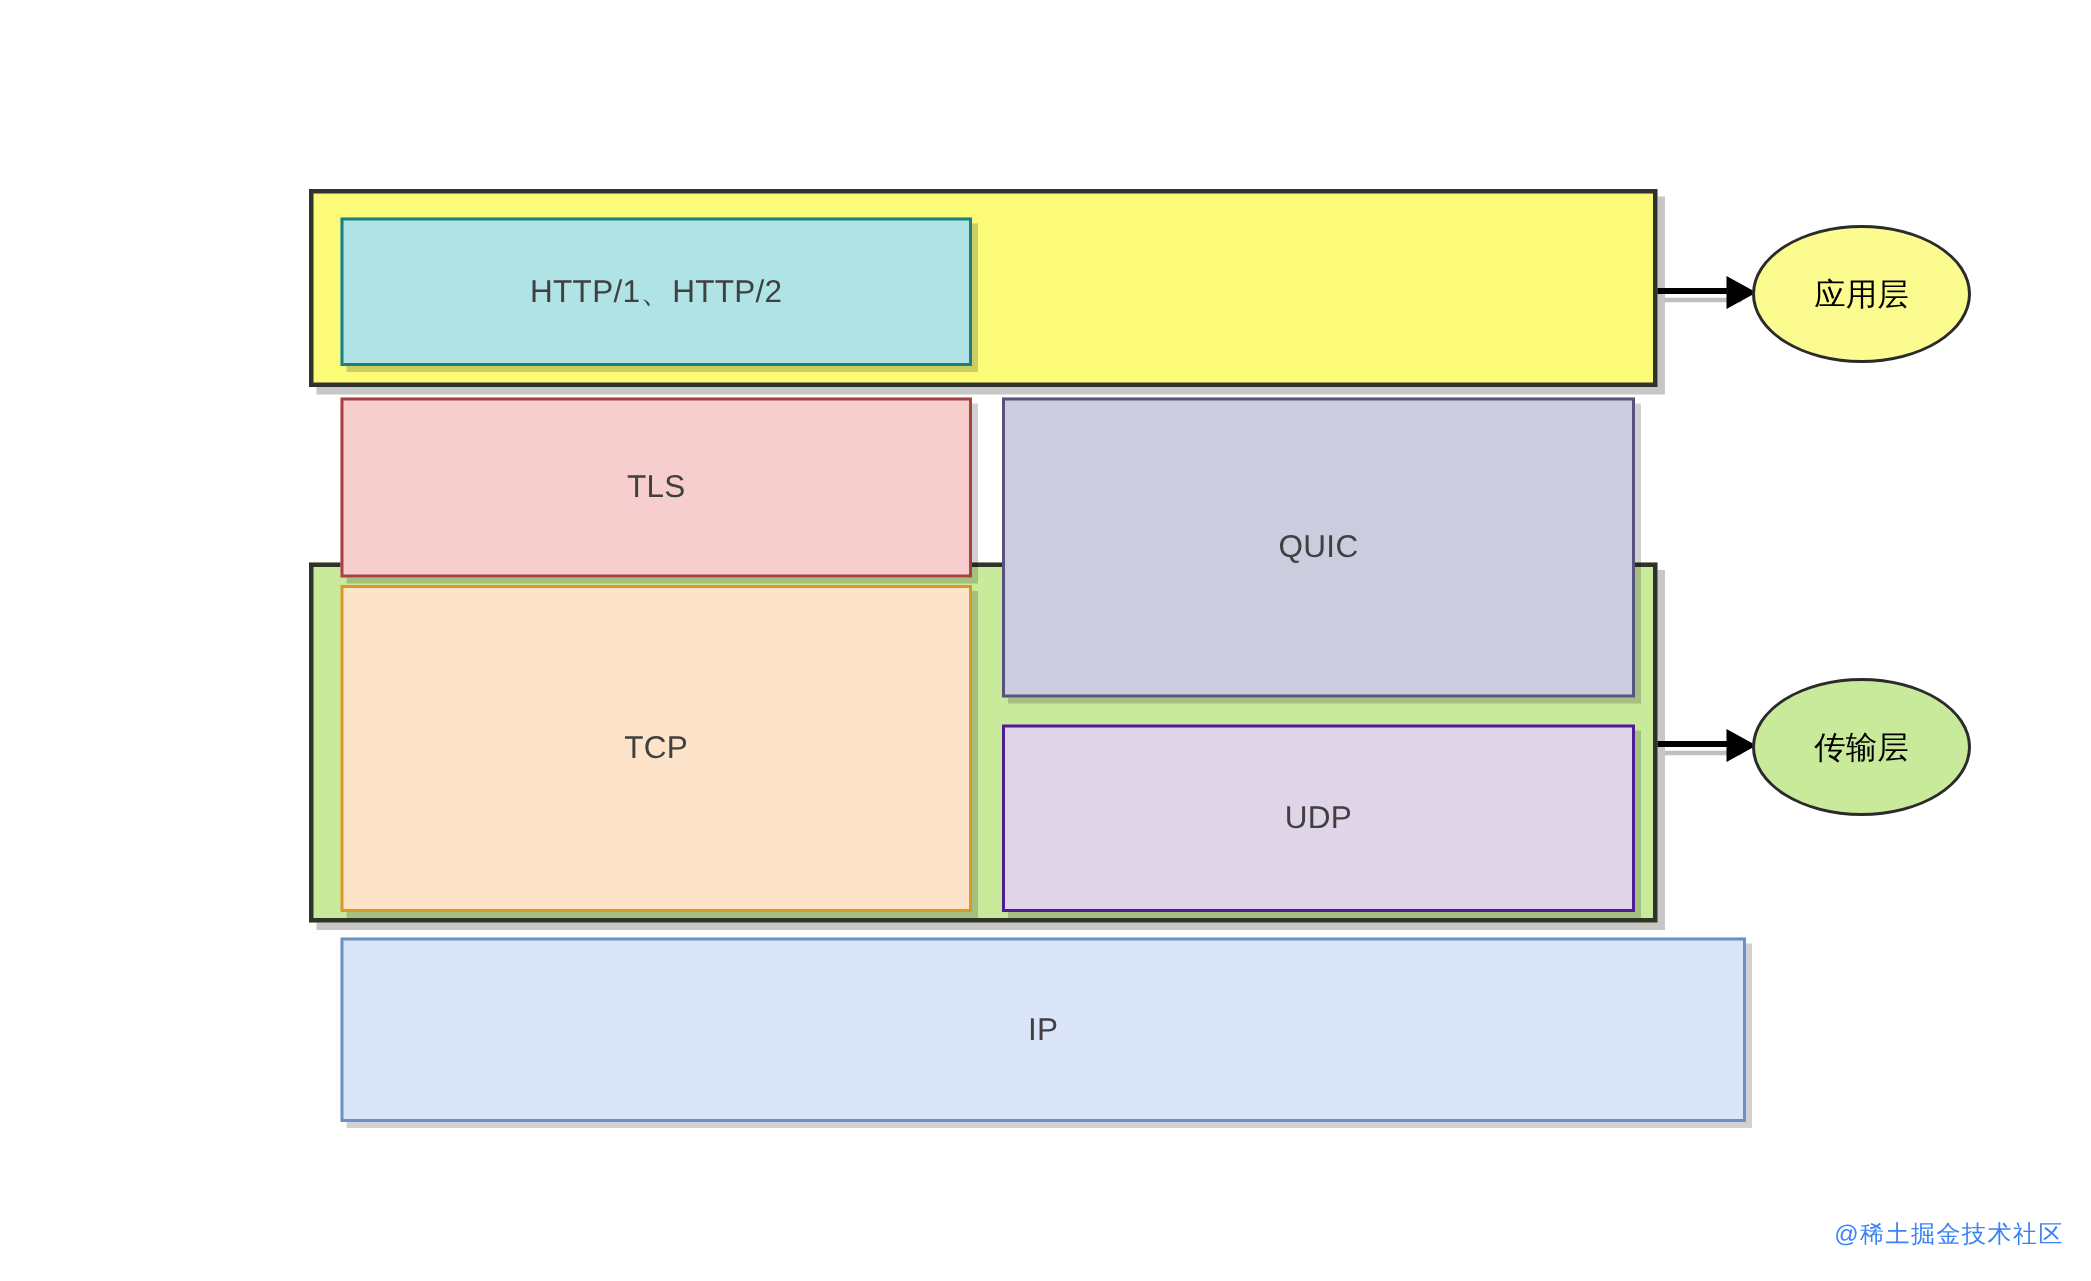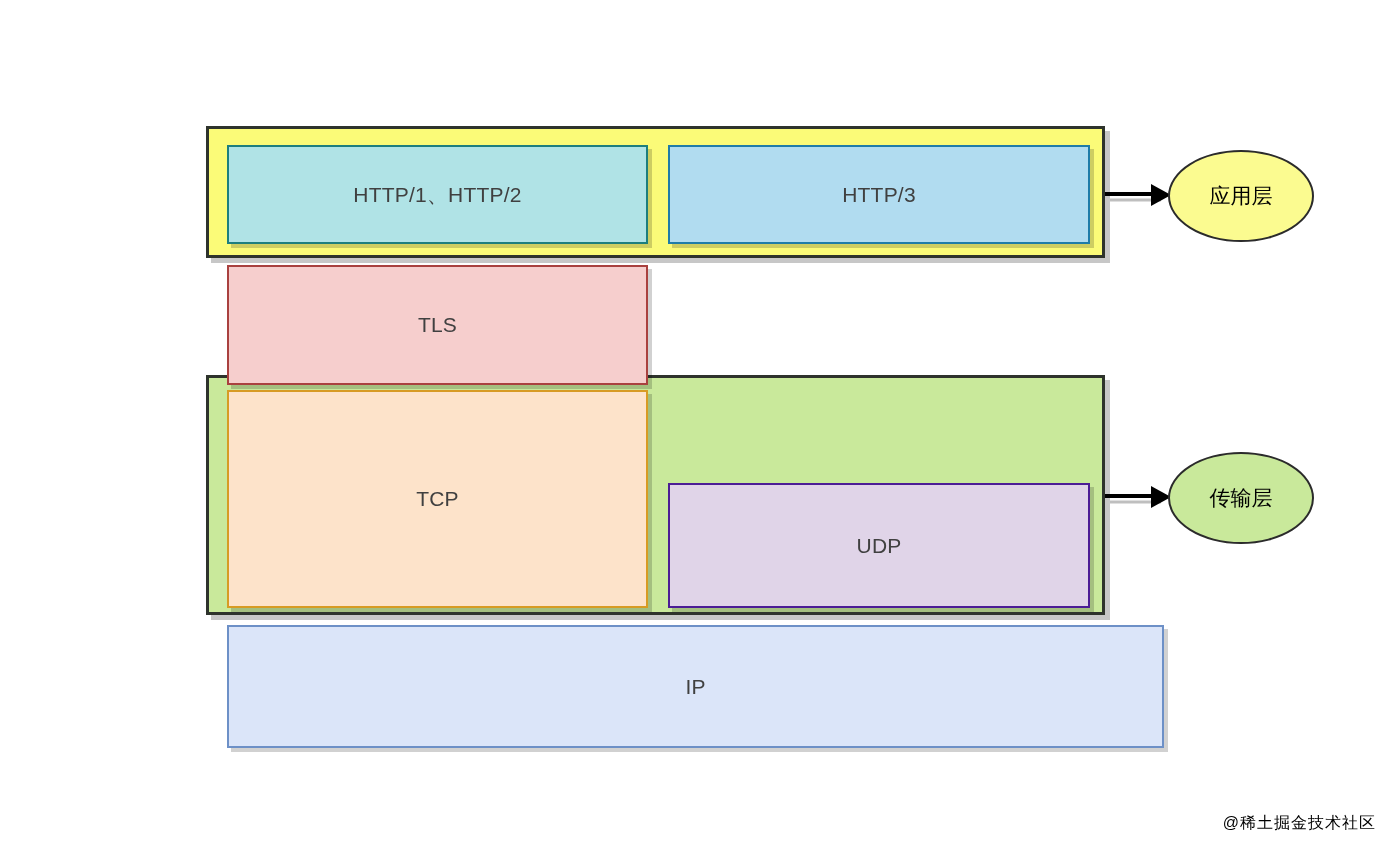--- a/index.html
+++ b/index.html
@@ -126,40 +126,40 @@
   .arrow-svg { position: absolute; overflow: visible; }
   #arrow-app { left: 1105px; top: 178px; width: 70px; height: 36px; }
   #arrow-transport { left: 1105px; top: 480px; width: 70px; height: 36px; }
 
   
   #watermark {
     position: absolute;
     right: 18px;
     bottom: 20px;
     font-size: 16px;
-    color: #000000;
+    color: #3b82f6;
     letter-spacing: 1px;
     white-space: nowrap;
   }
 </style>
 </head>
 <body>
 
 <div id="canvas">
 
   <div class="box shadowed" id="app-layer-container"></div>
 
   <div class="box shadowed" id="transport-layer-container"></div>
 
   <div class="box shadowed-soft" id="http12-box">HTTP/1、HTTP/2</div>
 
-  <div class="box shadowed-soft" id="http3-box">HTTP/3</div>
 
   <div class="box shadowed-soft" id="tls-box">TLS</div>
 
+  <div class="box shadowed-soft" id="quic-box">QUIC</div>
 
   <div class="box shadowed-soft" id="tcp-box">TCP</div>
 
   <div class="box shadowed-soft" id="udp-box">UDP</div>
 
   <div class="box shadowed-soft" id="ip-box">IP</div>
 
   <svg class="arrow-svg" id="arrow-app" viewBox="0 0 70 36">
     <line x1="5" y1="22" x2="56" y2="22" stroke="#bfbfbf" stroke-width="3"></line>
     <line x1="0" y1="16" x2="50" y2="16" stroke="#000000" stroke-width="4"></line>

